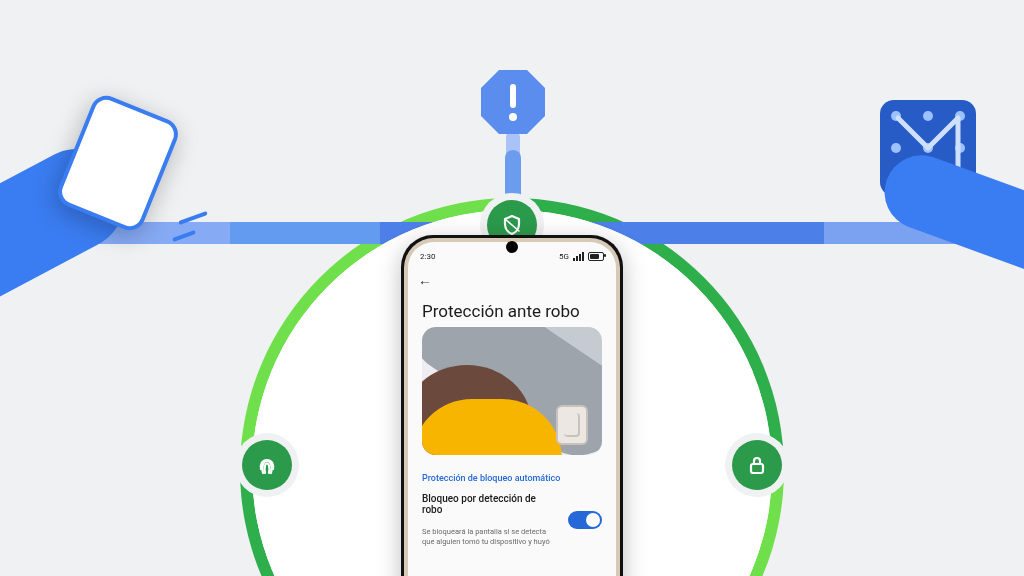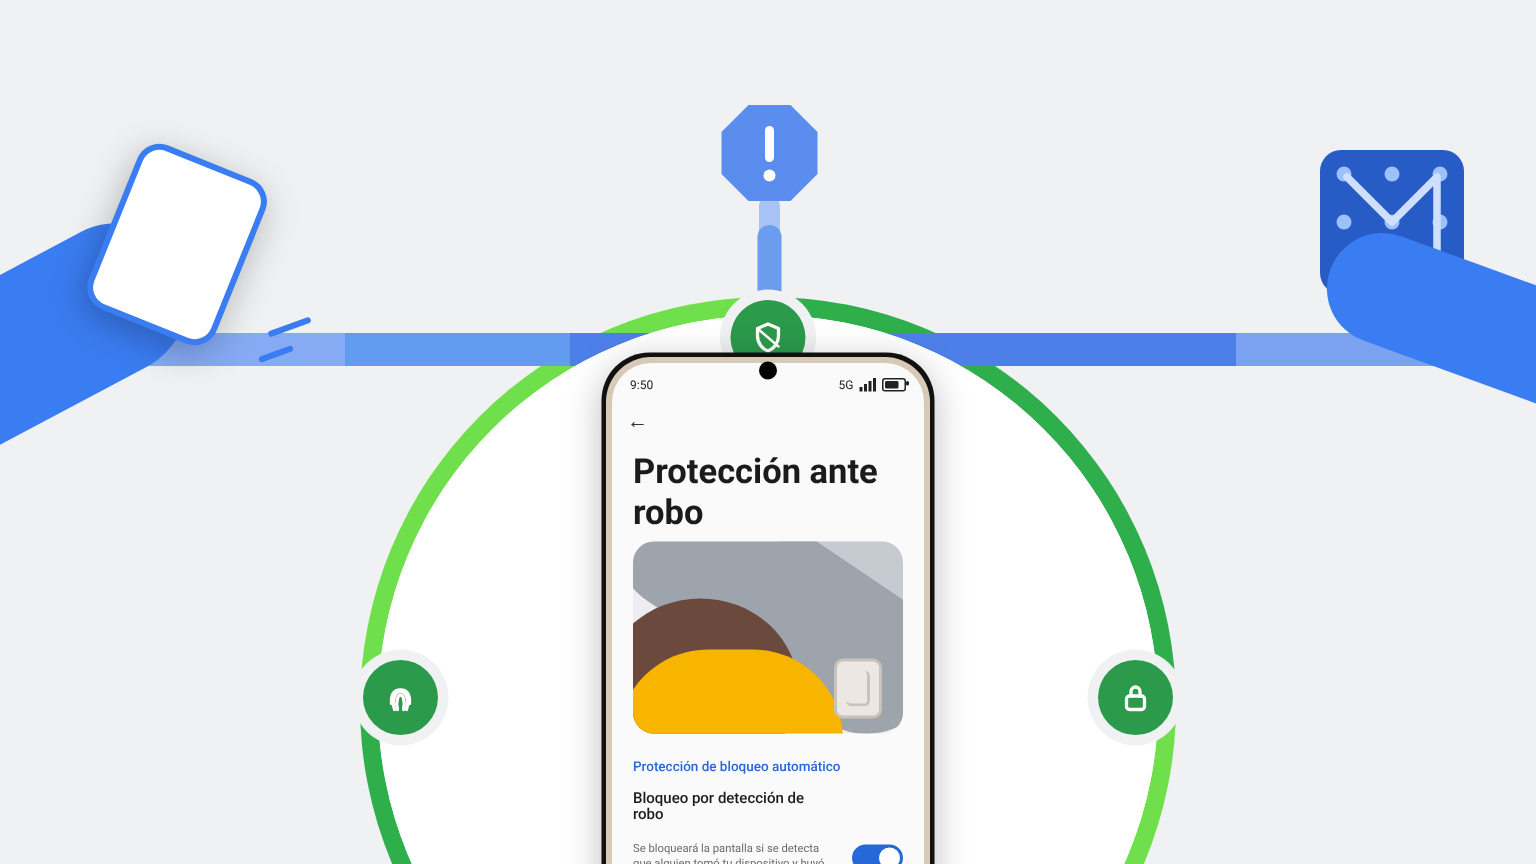--- a/index.html
+++ b/index.html
@@ -66,34 +66,34 @@
   .sigbars i{width:2px;background:#222;display:inline-block}
   .sigbars i:nth-child(1){height:3px}.sigbars i:nth-child(2){height:5px}.sigbars i:nth-child(3){height:7px}.sigbars i:nth-child(4){height:9px}
   .batt{width:14px;height:7px;border:1px solid #222;border-radius:2px;position:relative}
   .batt::after{content:"";position:absolute;right:-3px;top:1px;width:2px;height:3px;background:#222;border-radius:1px}
   .batt i{position:absolute;left:1px;top:1px;bottom:1px;width:9px;background:#222;border-radius:1px}
 
   .topbar{padding:4px 10px 0}
   .back{font-size:14px;color:#333}
 
   .content{padding:4px 14px 0;flex:1;overflow:hidden}
-  h1{margin:8px 0 6px;font-size:23px;font-weight:700;color:#1b1b1b}
+  h1{margin:8px 0 6px;font-size:17px;font-weight:400;color:#1b1b1b}
   .sub{font-size:8px;line-height:1.35;color:#5c5c5c;margin-bottom:10px}
 
   .hero{height:128px;border-radius:14px;background:#efedf2;position:relative;overflow:hidden;margin-bottom:10px}
   .hero .torso{position:absolute;left:-20px;bottom:-30px;width:130px;height:120px;background:#6b4a3d;border-radius:50%}
   .hero .shirt{position:absolute;left:-10px;bottom:-54px;width:150px;height:110px;background:#f7b500;border-radius:60px 60px 0 0}
   .hero .arm{position:absolute;right:-36px;top:-8px;width:240px;height:96px;background:#9da4ab;border-radius:60px;transform:rotate(34deg)}
   .hero .sleeve{position:absolute;right:-44px;top:-46px;width:130px;height:130px;background:#c5cbd1;border-radius:50%}
   .hero .hphone{position:absolute;right:14px;bottom:10px;width:28px;height:36px;background:#ece7e2;border:2px solid #c9c2ba;border-radius:6px}
   .hero .hphone::after{content:"";position:absolute;inset:6px;border:2px solid #c9c2ba;border-radius:4px;border-top:none;border-left:none}
 
   .link{font-size:9px;color:#2668d8;font-weight:500;margin:18px 0 10px}
 
-  .row{display:flex;align-items:flex-end;gap:10px}
+  .row{display:flex;align-items:center;gap:10px}
   .row .txt{flex:1}
   .row .ttl{font-size:10px;color:#1b1b1b;font-weight:500}
   .row .desc{font-size:7.5px;color:#6a6a6a;line-height:1.3;margin-top:12px}
   .toggle{width:34px;height:18px;background:#2668d8;border-radius:10px;position:relative;flex:none}
   .toggle::after{content:"";position:absolute;right:2px;top:2px;width:14px;height:14px;background:#fff;border-radius:50%}
 </style>
 </head>
 <body>
 
 <div class="stage">
@@ -167,21 +167,21 @@
         <rect x="6" y="11" width="12" height="9" rx="2"></rect>
         <path d="M9 11V8a3 3 0 0 1 6 0v3"></path>
       </svg>
   </div>
 
   <div class="phone">
     <div class="bezel"></div>
     <div class="punch"></div>
     <div class="screen">
       <div class="status">
-        <span>9:50</span>
+        <span>2:30</span>
         <span class="right">
           <span>5G</span>
           <span class="sigbars">
               <i></i>
               <i></i>
               <i></i>
               <i></i>
             </span>
           <span class="batt">
               <i></i>

